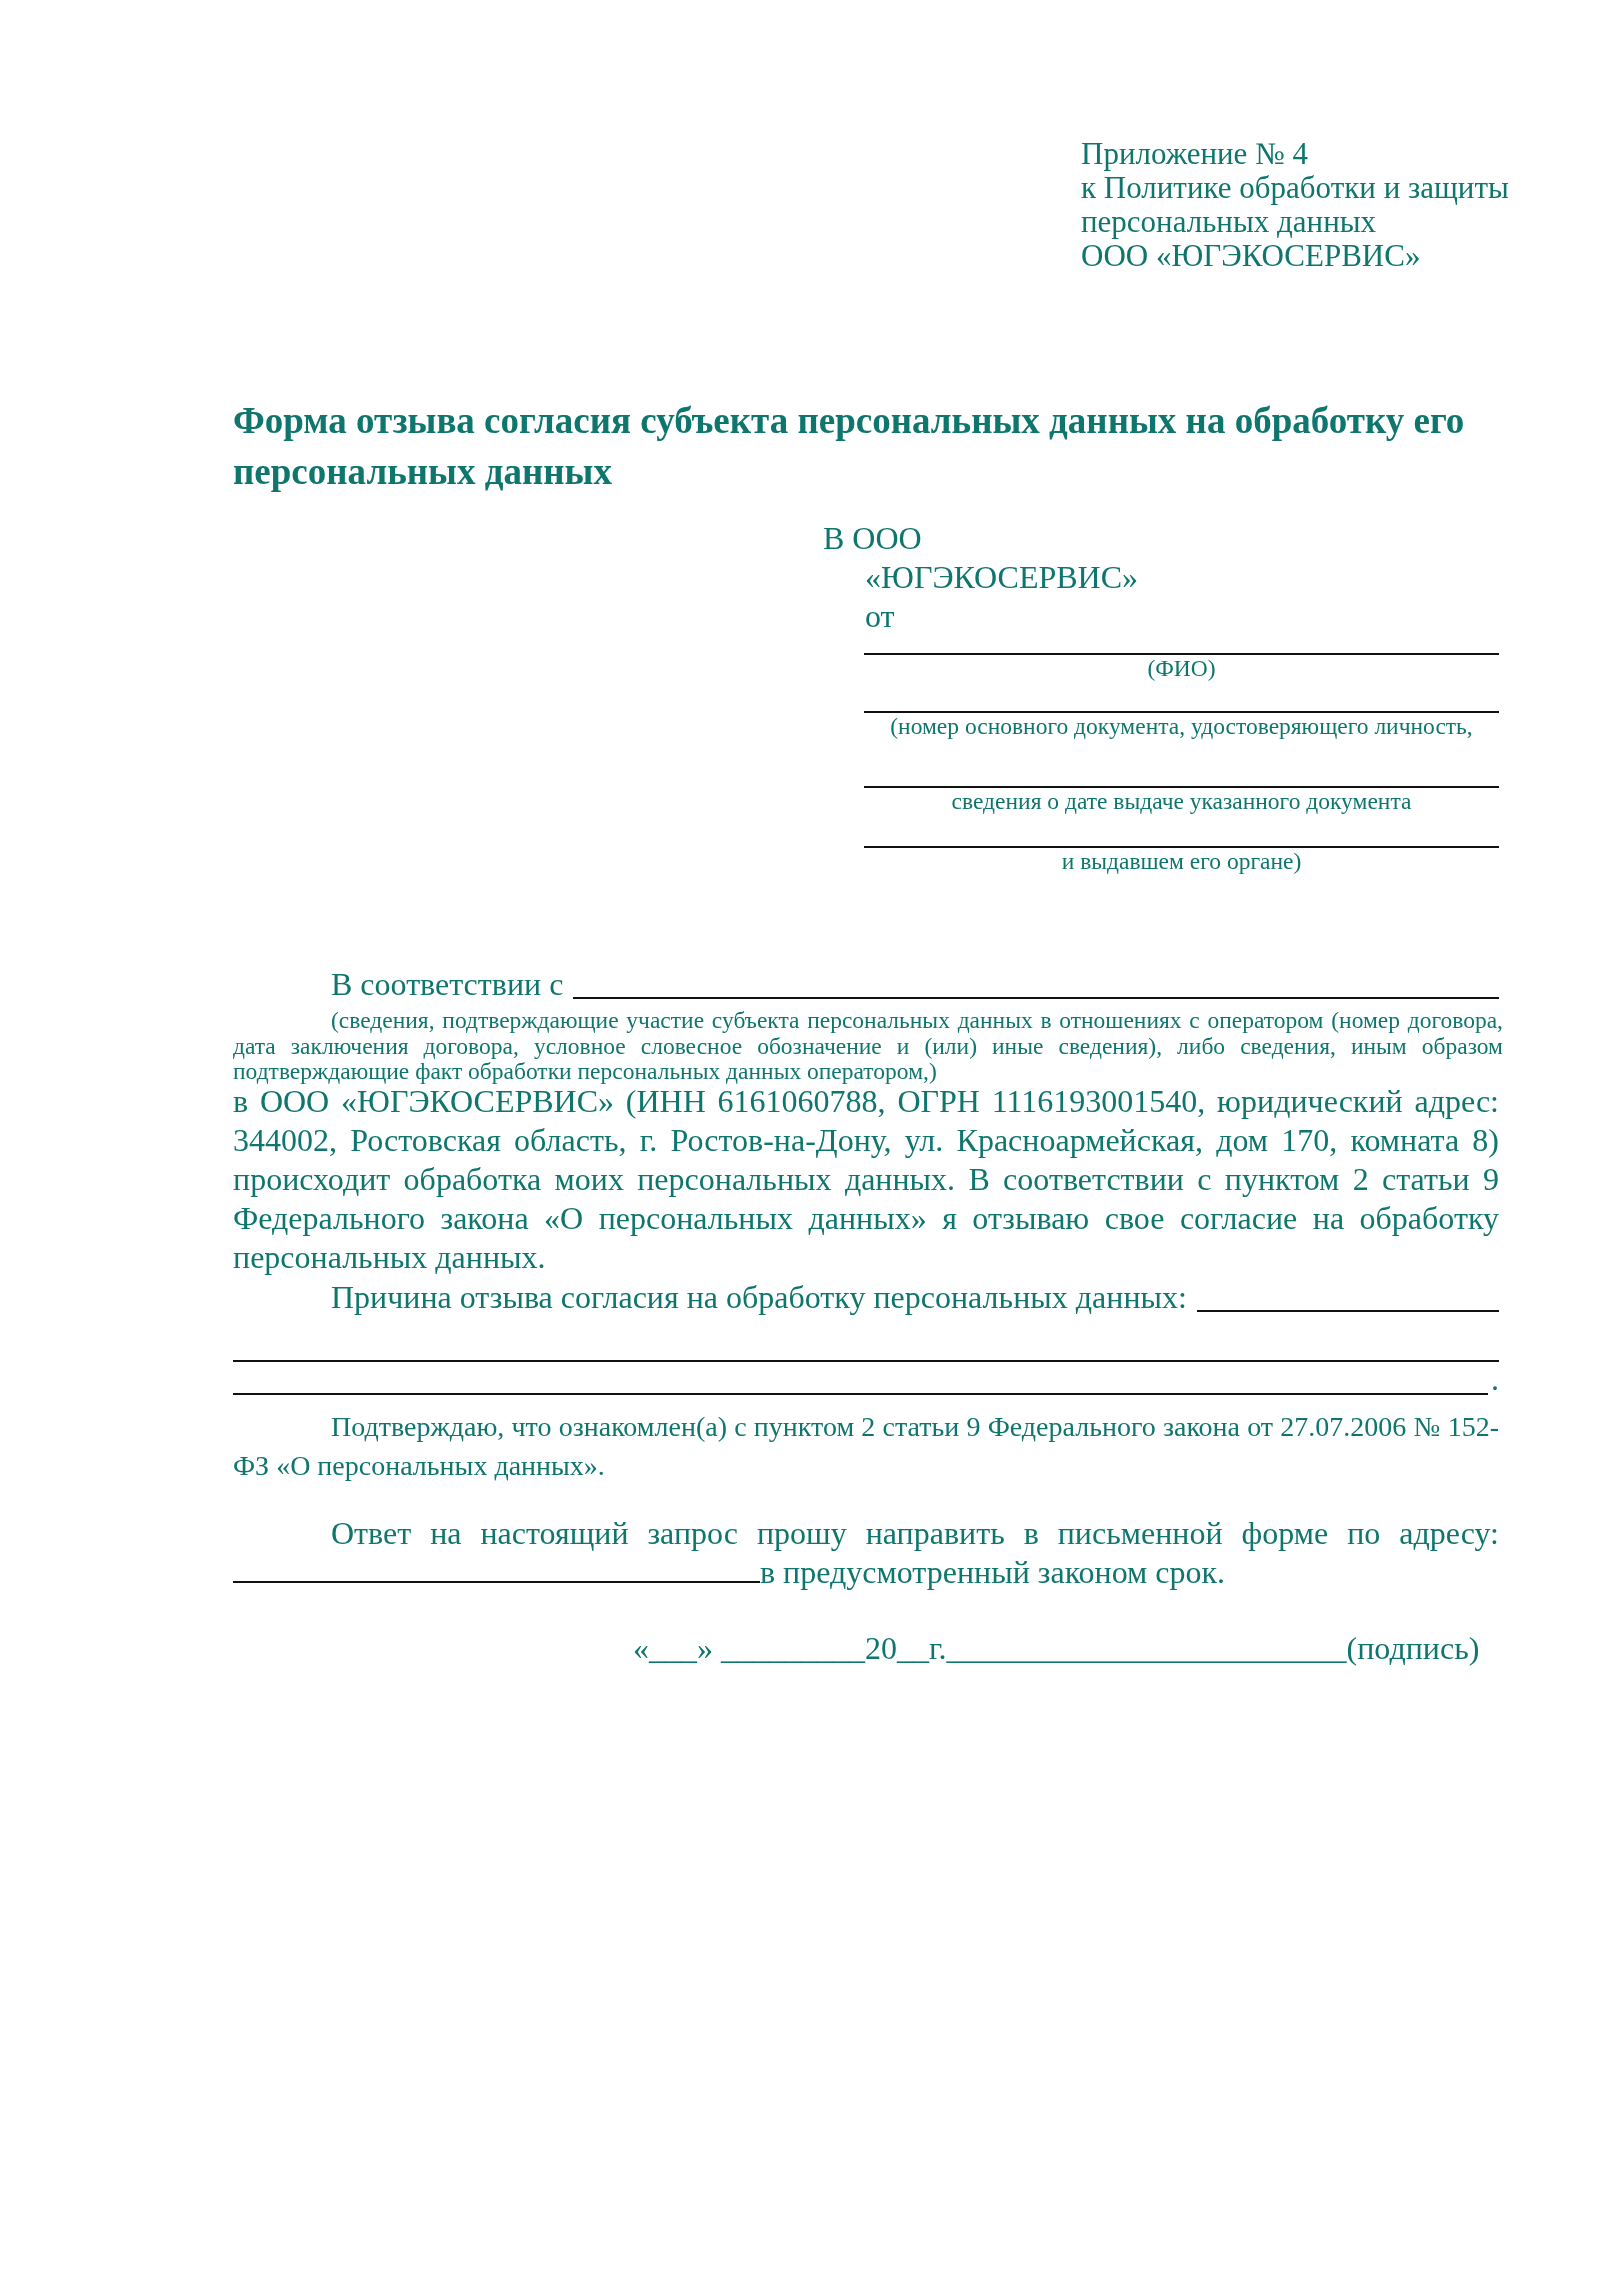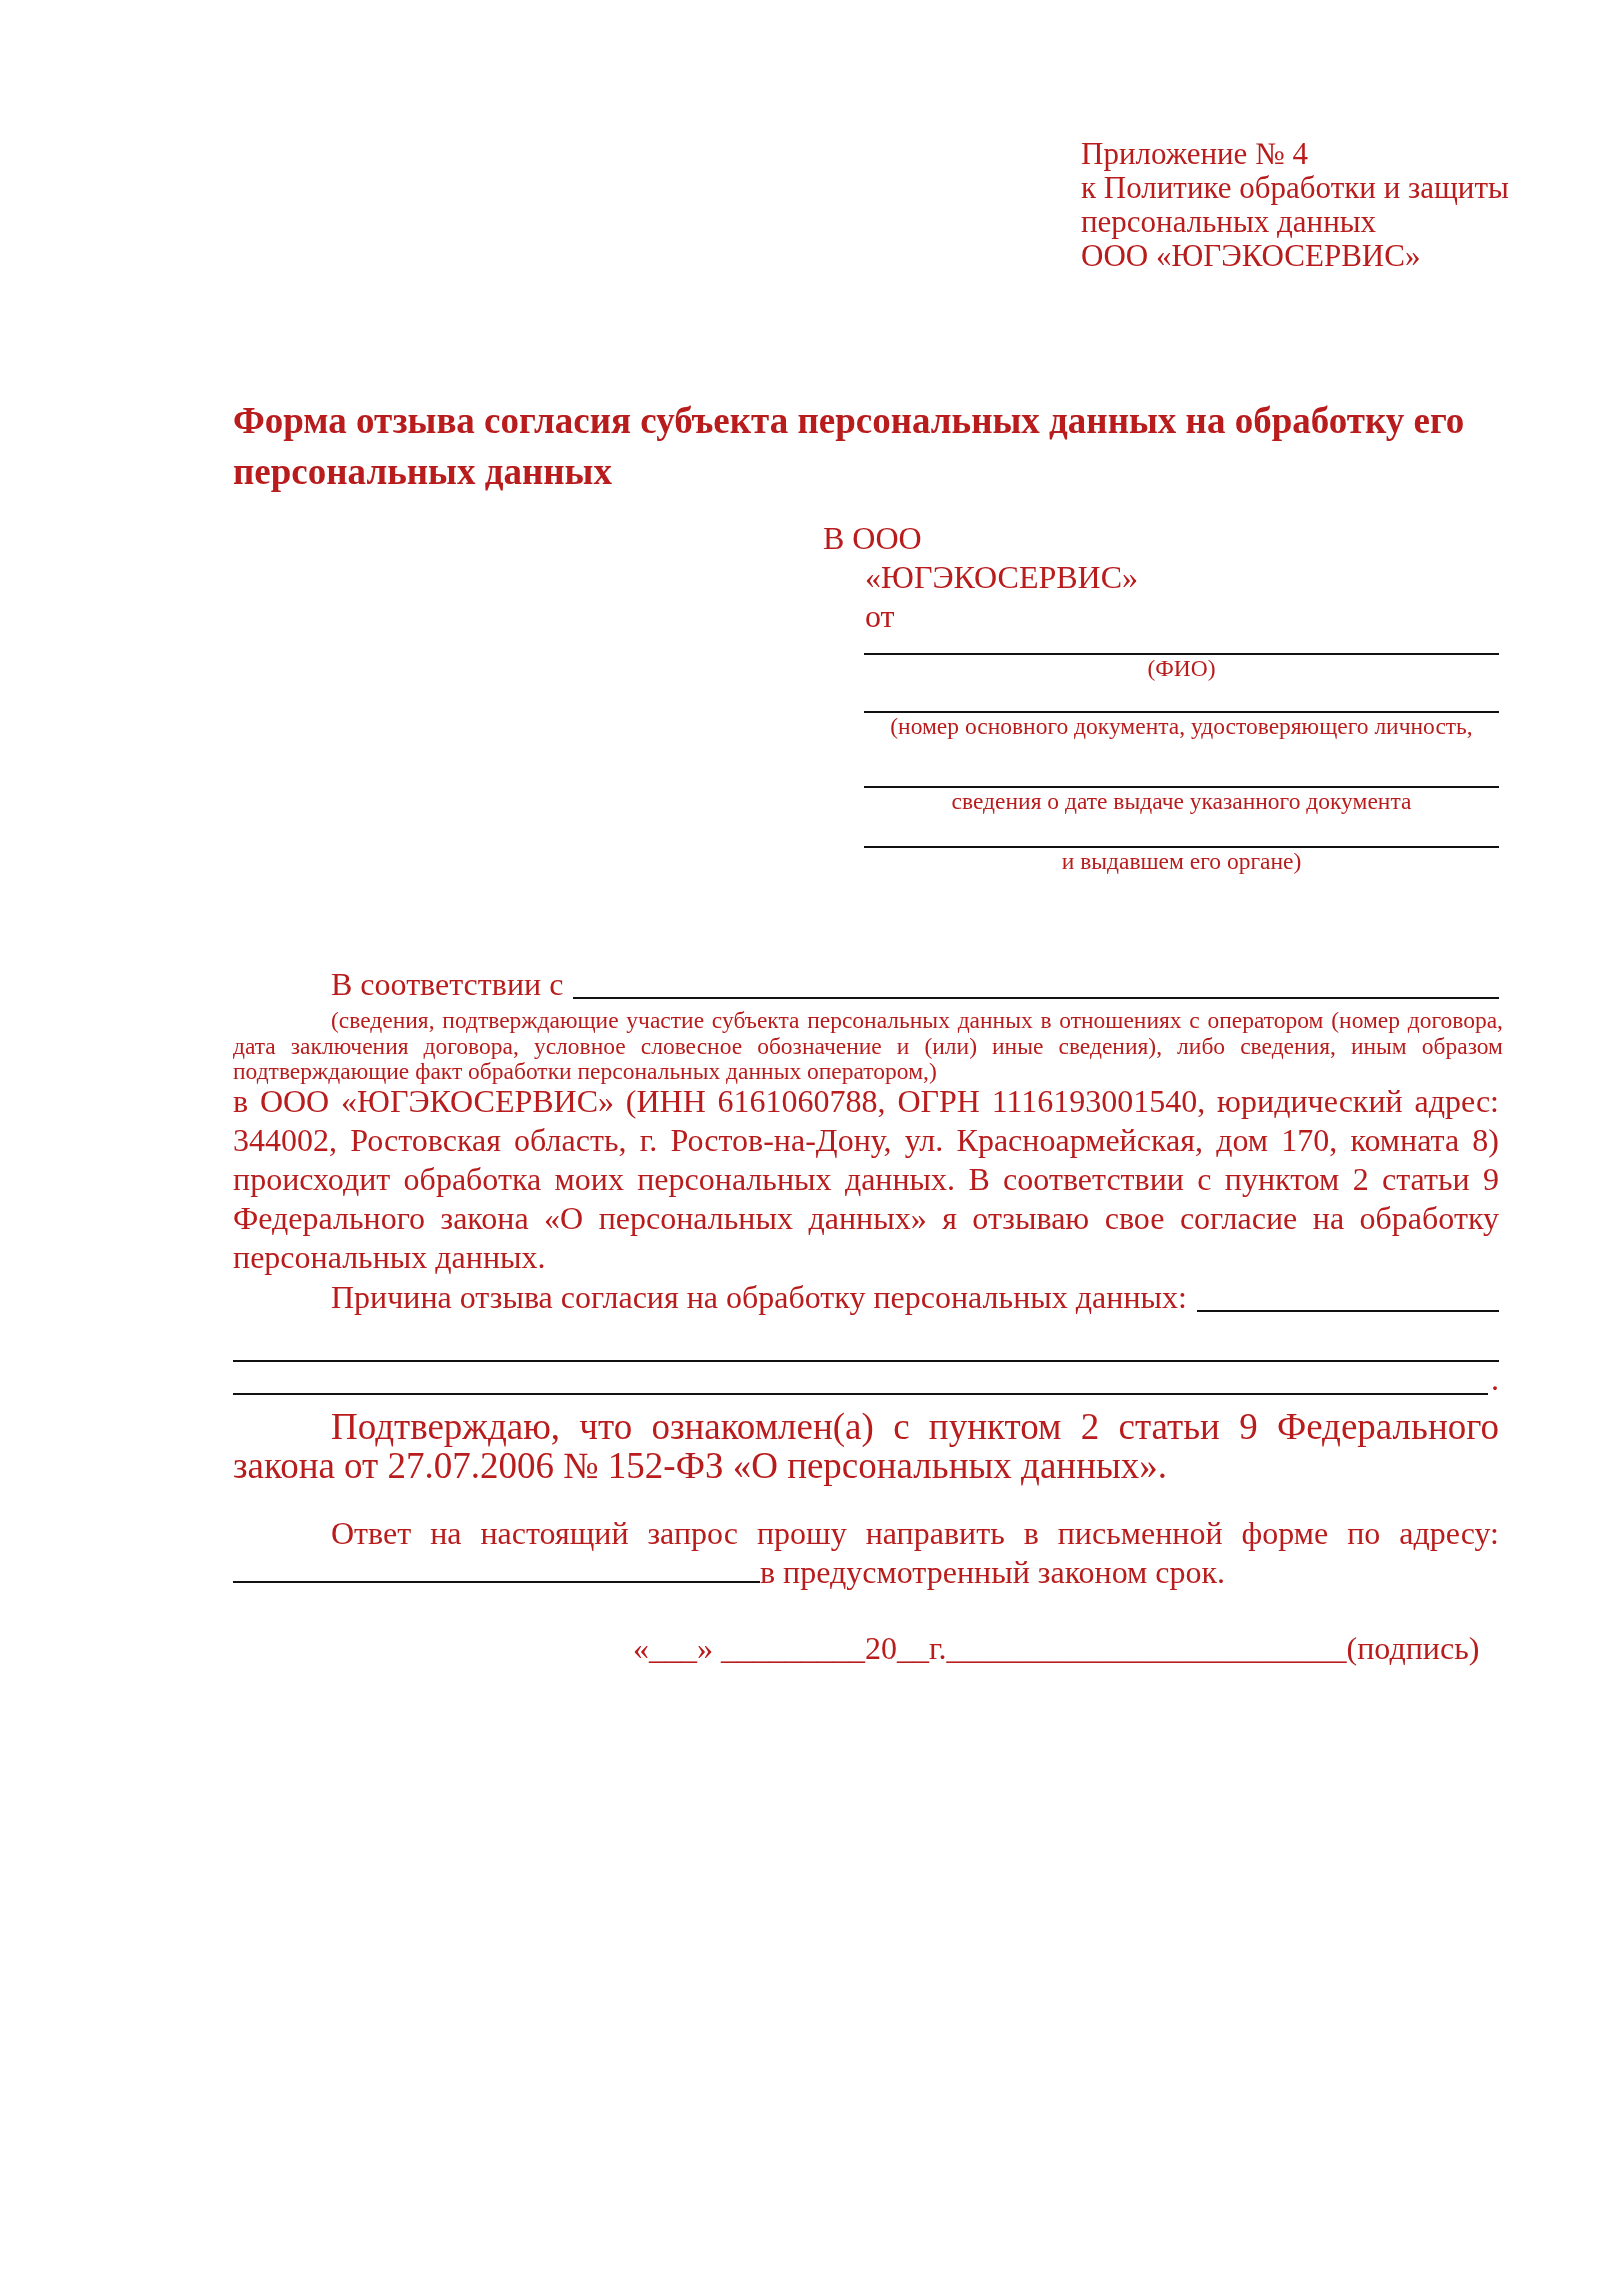--- a/index.html
+++ b/index.html
@@ -5,21 +5,21 @@
   html, body {
     margin: 0;
     padding: 0;
     background: #ffffff;
   }
   #page {
     position: relative;
     width: 1621px;
     height: 2293px;
     background: #ffffff;
-    color: #b91c1c;
+    color: #0f766e;
     font-family: "Liberation Serif", "DejaVu Serif", serif;
     overflow: hidden;
     border-radius: 23px;
   }
   .abs { position: absolute; }
 
   
   #header-block {
     left: 1081px; top: 137px;
     font-size: 31px; line-height: 34px;
@@ -91,21 +91,21 @@
   #blank-row-2 {
     left: 233px; top: 1363px; width: 1266px; height: 32px;
     display: flex; align-items: flex-end;
     font-size: 32px; line-height: 32px;
   }
   #blank-row-2 .fill-line { margin: 0; margin-bottom: 0; }
   #blank-row-2 .dot { padding-left: 2.9px; }
 
   #p-confirm {
     left: 233px; top: 1407px; width: 1266px;
-    font-size: 37px; line-height: 39px;
+    font-size: 28px; line-height: 39px;
     text-align: justify; text-indent: 98px;
   }
   #p-reply {
     left: 233px; top: 1486px; width: 1266px;
     font-size: 32px; line-height: 39px;
     text-align: justify; text-indent: 98px; margin-top: 28px;
   }
   .blank-inline {
     display: inline-block; width: 527px; height: 3.9px;
     border-bottom: 2.9px solid #111111;

